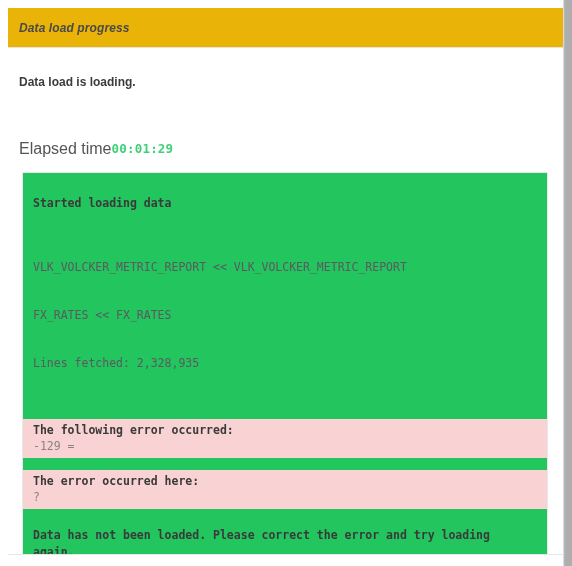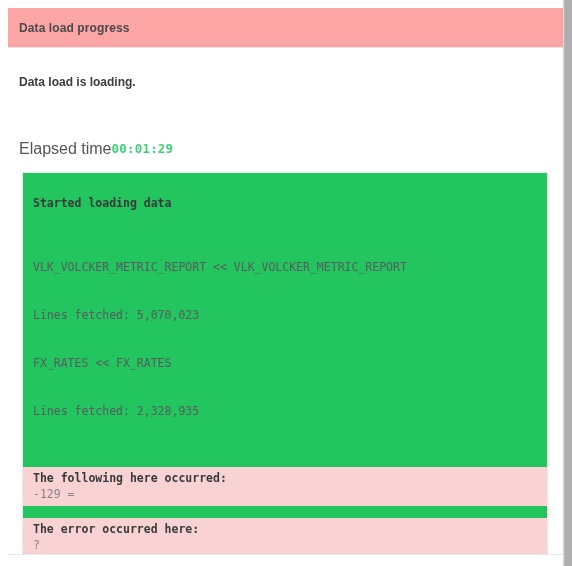--- a/index.html
+++ b/index.html
@@ -35,23 +35,24 @@
     overflow: hidden;
   }
 
   
   .panel-header {
     position: absolute;
     left: 0;
     top: 0;
     width: 555px;
     height: 40px;
-    background: #fca5a5;
+    background: #eab308;
     border-bottom: 1px solid #e4e4e4;
     box-sizing: border-box;
+    font-style: italic;
   }
   .panel-title {
     position: absolute;
     left: 11px;
     top: 13px;
     font-size: 12px;
     font-weight: bold;
     color: #4a4a4a;
     letter-spacing: 0.1px;
     white-space: nowrap;
@@ -222,28 +223,27 @@
       </div>
 
       <div class="log-box">
         <div class="log-inner">
 
           <div class="log-pad">
             <div class="log-heading">Started loading data</div>
 
             <div class="log-block">
               <div class="log-line">VLK_VOLCKER_METRIC_REPORT &lt;&lt; VLK_VOLCKER_METRIC_REPORT</div>
-              <div class="log-line">Lines fetched: 5,070,023</div>
               <div class="log-line">FX_RATES &lt;&lt; FX_RATES</div>
               <div class="log-line">Lines fetched: 2,328,935</div>
             </div>
           </div>
 
           <div class="err-block">
-            <div class="err-title">The following here occurred:</div>
+            <div class="err-title">The following error occurred:</div>
             <div class="err-detail">-129 =</div>
           </div>
 
           <div class="err-block second">
             <div class="err-title">The error occurred here:</div>
             <div class="err-detail">?</div>
           </div>
 
           <div class="log-footer">Data has not been loaded. Please correct the error and try loading again.</div>
 

